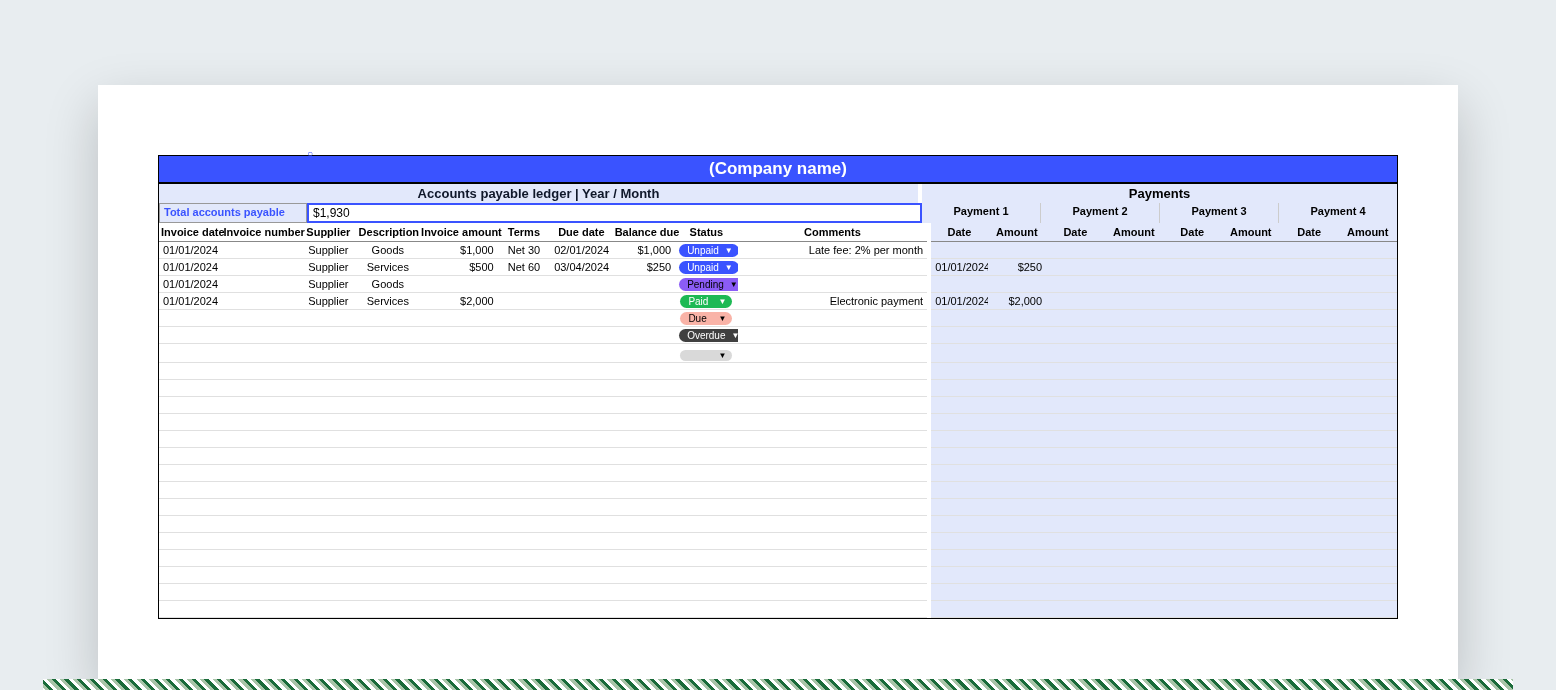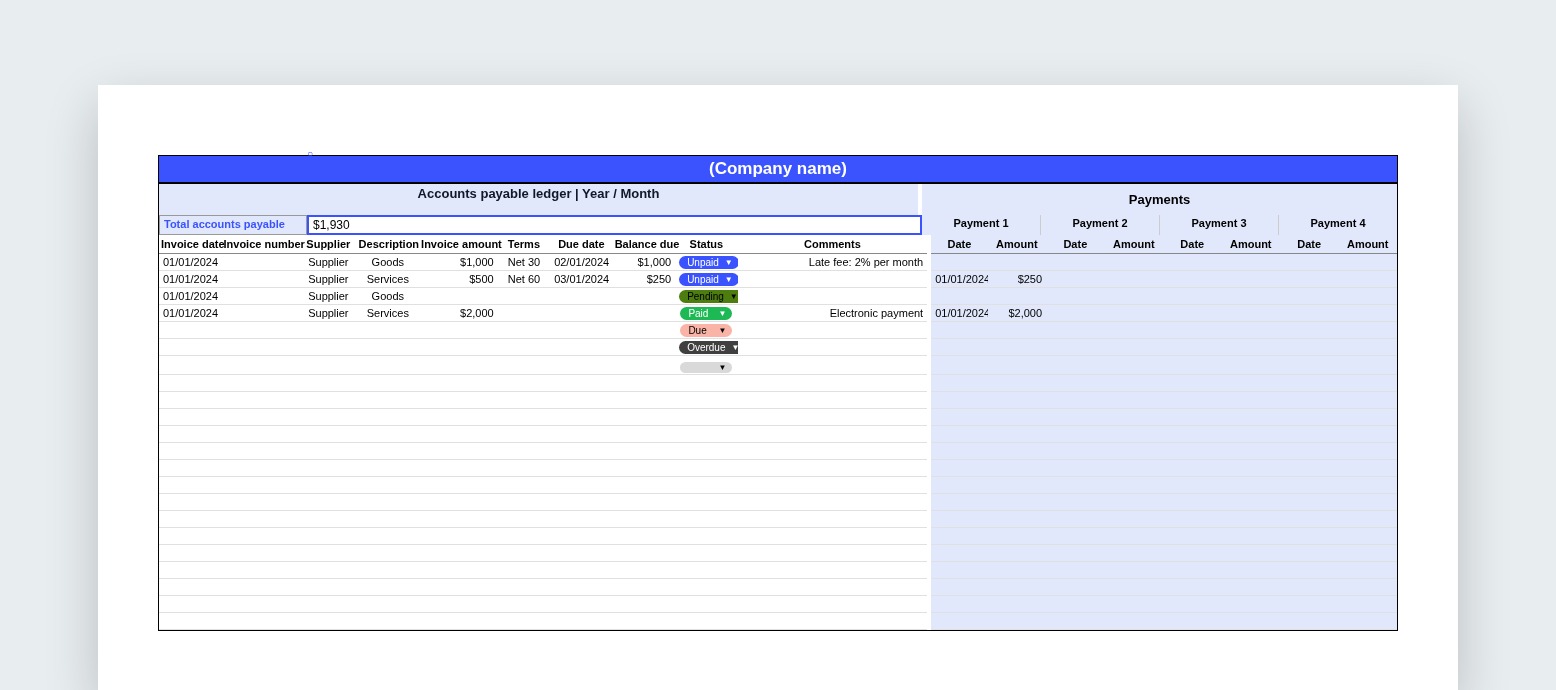--- a/index.html
+++ b/index.html
@@ -49,21 +49,21 @@
     padding: 2px 0;
     border-right: 4px solid #fff;
   }
   .payments-title {
     flex: 1;
     background: #e2e8fb;
     color: #000;
     font-weight: bold;
     font-size: 13px;
     text-align: center;
-    padding: 8px 0;
+    padding: 2px 0;
   }
   .row3 { display: flex; }
   .total-label {
     flex: 0 0 148px;
     background: #e2e8fb;
     color: #3a53ff;
     font-weight: bold;
     font-size: 11px;
     padding: 2px 4px;
     border: 1px solid #999;
@@ -122,21 +122,21 @@
     color: #fff;
     font-size: 10px;
     border-radius: 9px;
     padding: 1px 6px 1px 8px;
     min-width: 52px;
     justify-content: space-between;
     gap: 6px;
   }
   .pill .arrow { font-size: 8px; }
   .pill.blue   { background: #3a53ff; }
-  .pill.orange { background: #4d7c0f; color:#000;text-align:center; }
+  .pill.orange { background: #8b5cf6; color:#000;text-align:center; }
   .pill.green  { background: #1db954; }
   .pill.pink   { background: #f9b3a7; color:#000; }
   .pill.red    { background: #404040; }
   .pill.grey   { background: #d9d9d9; color:#000; }
   .bottom-bar {
     width: 1470px;
     height: 30px;
     margin: 0 auto;
     background: repeating-linear-gradient(45deg,#1a6b3a 0 3px,#fff 3px 6px,#a8c4a8 6px 9px);
   }
@@ -232,21 +232,21 @@
             <td class="pay"></td>
             <td class="pay"></td>
           </tr>
           <tr>
             <td class="c">01/01/2024</td>
             <td></td>
             <td class="c">Supplier</td>
             <td class="c">Services</td>
             <td class="r">$500</td>
             <td class="c">Net 60</td>
-            <td class="c">03/01/2024</td>
+            <td class="c">03/04/2024</td>
             <td class="r">$250</td>
             <td class="c"><span class="pill blue">
                 <span>Unpaid</span>
                 <span class="arrow">▼</span>
               </span></td>
             <td class="r sep-col"></td>
             <td class="c pay">01/01/2024</td>
             <td class="r pay">$250</td>
             <td class="pay"></td>
             <td class="pay"></td>

